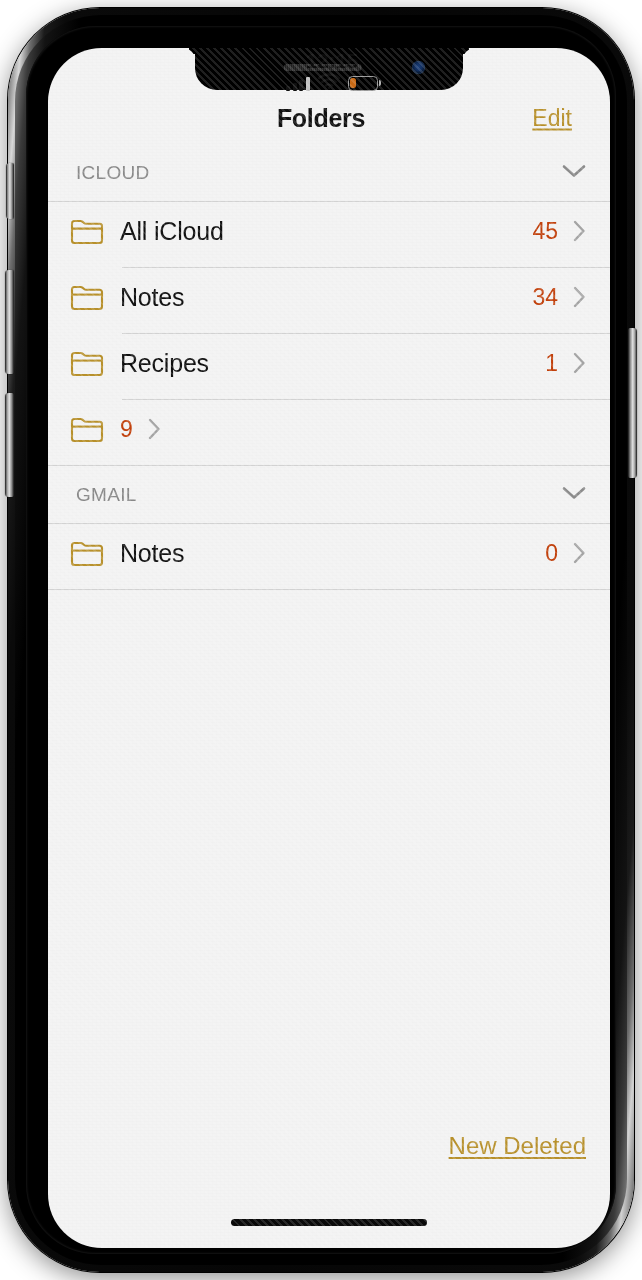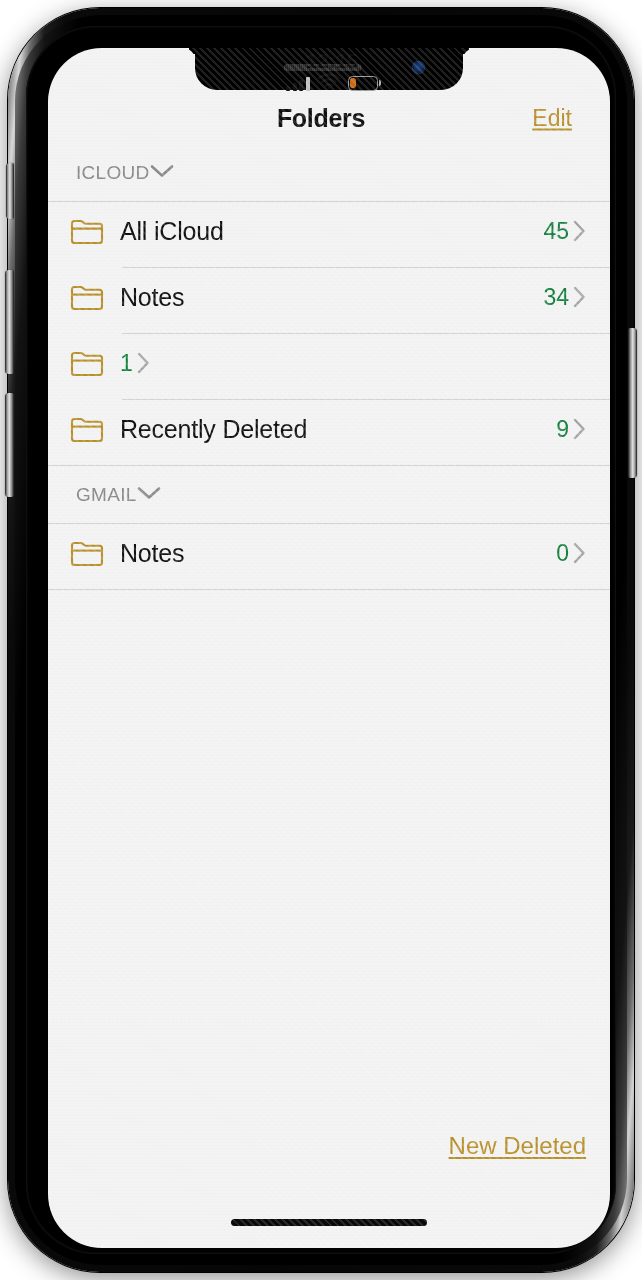--- a/index.html
+++ b/index.html
@@ -257,20 +257,21 @@
     position: absolute;
     top: 96px;
     left: 0;
     right: 0;
     bottom: 0;
   }
   .section-header {
     height: 58px;
     display: flex;
     align-items: center;
+    justify-content: space-between;
     padding: 0 24px 0 28px;
     box-sizing: border-box;
     position: relative;
   }
   .section-title {
     font-size: 19px;
     color: #8a8a8a;
     letter-spacing: 0.3px;
   }
   .chev-down { width: 24px; height: 14px; }
@@ -294,22 +295,22 @@
   .row-sep.full { left: 0; }
   .folder-icon { width: 34px; height: 28px; flex: 0 0 34px; margin-right: 16px; }
   .row-label {
     flex: 1 1 auto;
     font-size: 25px;
     color: #111;
     letter-spacing: -0.2px;
   }
   .row-count {
     font-size: 23px;
-    color: #15803d;
-    margin-right: 4px;
+    color: #c2410c;
+    margin-right: 15px;
   }
   .chev-right { width: 13px; height: 22px; flex: 0 0 13px; }
 
   
   .new-folder {
     position: absolute;
     right: 24px;
     bottom: 88px;
     font-size: 24px;
     color: #b8912c;
@@ -425,37 +426,37 @@
         <div class="row-sep"></div>
       </div>
 
       <div class="row">
         <span class="folder-icon">
           <svg viewBox="0 0 34 28" fill="none" xmlns="http://www.w3.org/2000/svg">
             <path d="M2 6.5c0-1.4 1.1-2.5 2.5-2.5h6.2c.6 0 1.2.2 1.7.6l2 1.6c.5.4 1.1.6 1.7.6H29.5c1.4 0 2.5 1.1 2.5 2.5v14.2c0 1.4-1.1 2.5-2.5 2.5H4.5C3.1 26 2 24.9 2 23.5V6.5z" stroke="#b8912c" stroke-width="2.1"></path>
             <path d="M2.6 11.6h29.1" stroke="#b8912c" stroke-width="2.1"></path>
           </svg>
         </span>
+        <span class="row-label">Recipes</span>
         <span class="row-count">1</span>
         <span class="chev-right">
           <svg viewBox="0 0 13 22" fill="none" xmlns="http://www.w3.org/2000/svg">
             <path d="M2 2L10.5 11L2 20" stroke="#a5a5a5" stroke-width="2.4" stroke-linecap="round" stroke-linejoin="round"></path>
           </svg>
         </span>
         <div class="row-sep"></div>
       </div>
 
       <div class="row">
         <span class="folder-icon">
           <svg viewBox="0 0 34 28" fill="none" xmlns="http://www.w3.org/2000/svg">
             <path d="M2 6.5c0-1.4 1.1-2.5 2.5-2.5h6.2c.6 0 1.2.2 1.7.6l2 1.6c.5.4 1.1.6 1.7.6H29.5c1.4 0 2.5 1.1 2.5 2.5v14.2c0 1.4-1.1 2.5-2.5 2.5H4.5C3.1 26 2 24.9 2 23.5V6.5z" stroke="#b8912c" stroke-width="2.1"></path>
             <path d="M2.6 11.6h29.1" stroke="#b8912c" stroke-width="2.1"></path>
           </svg>
         </span>
-        <span class="row-label">Recently Deleted</span>
         <span class="row-count">9</span>
         <span class="chev-right">
           <svg viewBox="0 0 13 22" fill="none" xmlns="http://www.w3.org/2000/svg">
             <path d="M2 2L10.5 11L2 20" stroke="#a5a5a5" stroke-width="2.4" stroke-linecap="round" stroke-linejoin="round"></path>
           </svg>
         </span>
         <div class="row-sep full"></div>
       </div>
 
       <div class="section-header">

